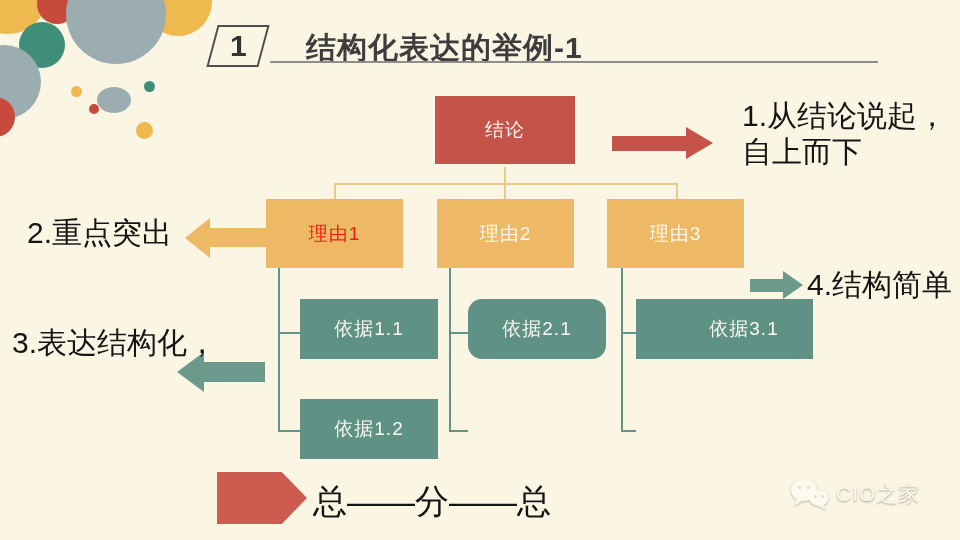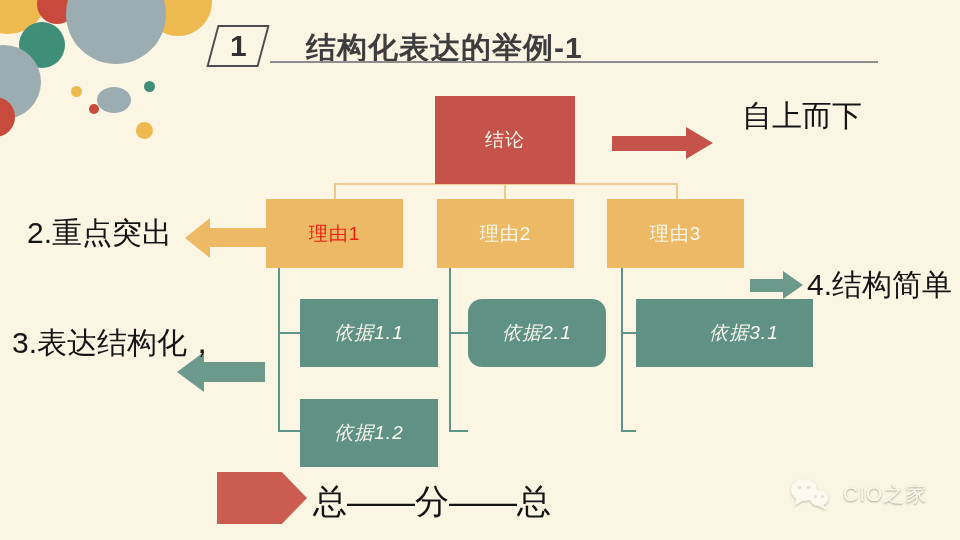--- a/index.html
+++ b/index.html
@@ -23,25 +23,25 @@
   .page-title{
     position:absolute;left:306px;top:28px;font-size:30px;font-weight:bold;
     color:#3d3d3d;letter-spacing:1px;white-space:nowrap;
   }
   .title-underline{position:absolute;left:270px;top:61px;width:608px;height:2px;background:#8d8d8d;}
   
   .node{
     position:absolute;display:flex;align-items:center;justify-content:center;
     color:#fcf9f0;font-size:19px;letter-spacing:1px;
   }
-  .node-root{left:435px;top:96px;width:140px;height:88px;background:#c65349;}
+  .node-root{left:435px;top:96px;width:140px;height:68px;background:#c65349;}
   .node-reason{top:199px;width:137px;height:69px;background:#edb965;}
   .reason-c1{left:266px;} .reason-c2{left:437px;} .reason-c3{left:607px;}
   .reason-1-label{color:#ee1c12;}
-  .node-evid{width:138px;height:68px;background:#5f9285;font-style:italic;}
+  .node-evid{width:138px;height:60px;background:#5f9285;}
   .evid-c1{left:300px;} .evid-c2{left:468px;border-radius:14px;} .evid-c3{left:636px;padding-left:39px;}
   .evid-r1{top:299px;} .evid-r2{top:399px;}
   
   .line{position:absolute;}
   .tan{background:#edc98c;}
   .teal-l{background:#5f9488;}
   
   .arrow-body{position:absolute;}
   .head{position:absolute;width:0;height:0;}
   .red-fill{background:#c65349;}
@@ -54,21 +54,21 @@
   
   .note{position:absolute;color:#151515;font-size:30px;line-height:36px;white-space:nowrap;}
   
   .pentagon{
     position:absolute;left:217px;top:472px;width:90px;height:52px;background:#cd5c50;
     clip-path:polygon(0 0,72% 0,100% 50%,72% 100%,0 100%);
   }
   .summary{position:absolute;left:313px;top:479px;font-size:34px;color:#141414;white-space:nowrap;}
   
   .watermark{
-    position:absolute;left:790px;top:477px;display:flex;align-items:center;gap:13px;
+    position:absolute;left:790px;top:477px;display:flex;align-items:center;gap:6px;
   }
   .wm-text{
     font-size:21px;color:#fbf8ee;letter-spacing:1px;
     text-shadow:0 1px 2px rgba(140,130,110,.75);white-space:nowrap;
   }
   .wm-icon{filter:drop-shadow(0 1px 1px rgba(150,140,120,.6));}
 </style>
 </head>
 <body>
 
@@ -118,20 +118,21 @@
   <div class="node node-reason reason-c3">理由3</div>
 
   <div class="node node-evid evid-c1 evid-r1">依据1.1</div>
   <div class="node node-evid evid-c2 evid-r1">依据2.1</div>
   <div class="node node-evid evid-c3 evid-r1">依据3.1</div>
   <div class="node node-evid evid-c1 evid-r2">依据1.2</div>
 
   <div class="arrow-body red-fill" style="left:612px;top:136px;width:74px;height:15px;"></div>
   <div class="head head-right-red" style="left:686px;top:127px;"></div>
   <div class="note" style="left:742px;top:98px;">
+    <div>1.从结论说起，</div>
     <div>自上而下</div>
   </div>
 
   <div class="head head-left-yellow" style="left:185px;top:218px;"></div>
   <div class="arrow-body yellow-fill" style="left:210px;top:228px;width:56px;height:19px;"></div>
   <div class="note" style="left:27px;top:215px;">2.重点突出</div>
 
   <div class="head head-left-teal" style="left:177px;top:352px;"></div>
   <div class="arrow-body tealarrow-fill" style="left:204px;top:362px;width:61px;height:20px;"></div>
   <div class="note" style="left:12px;top:326px;line-height:34px;">

